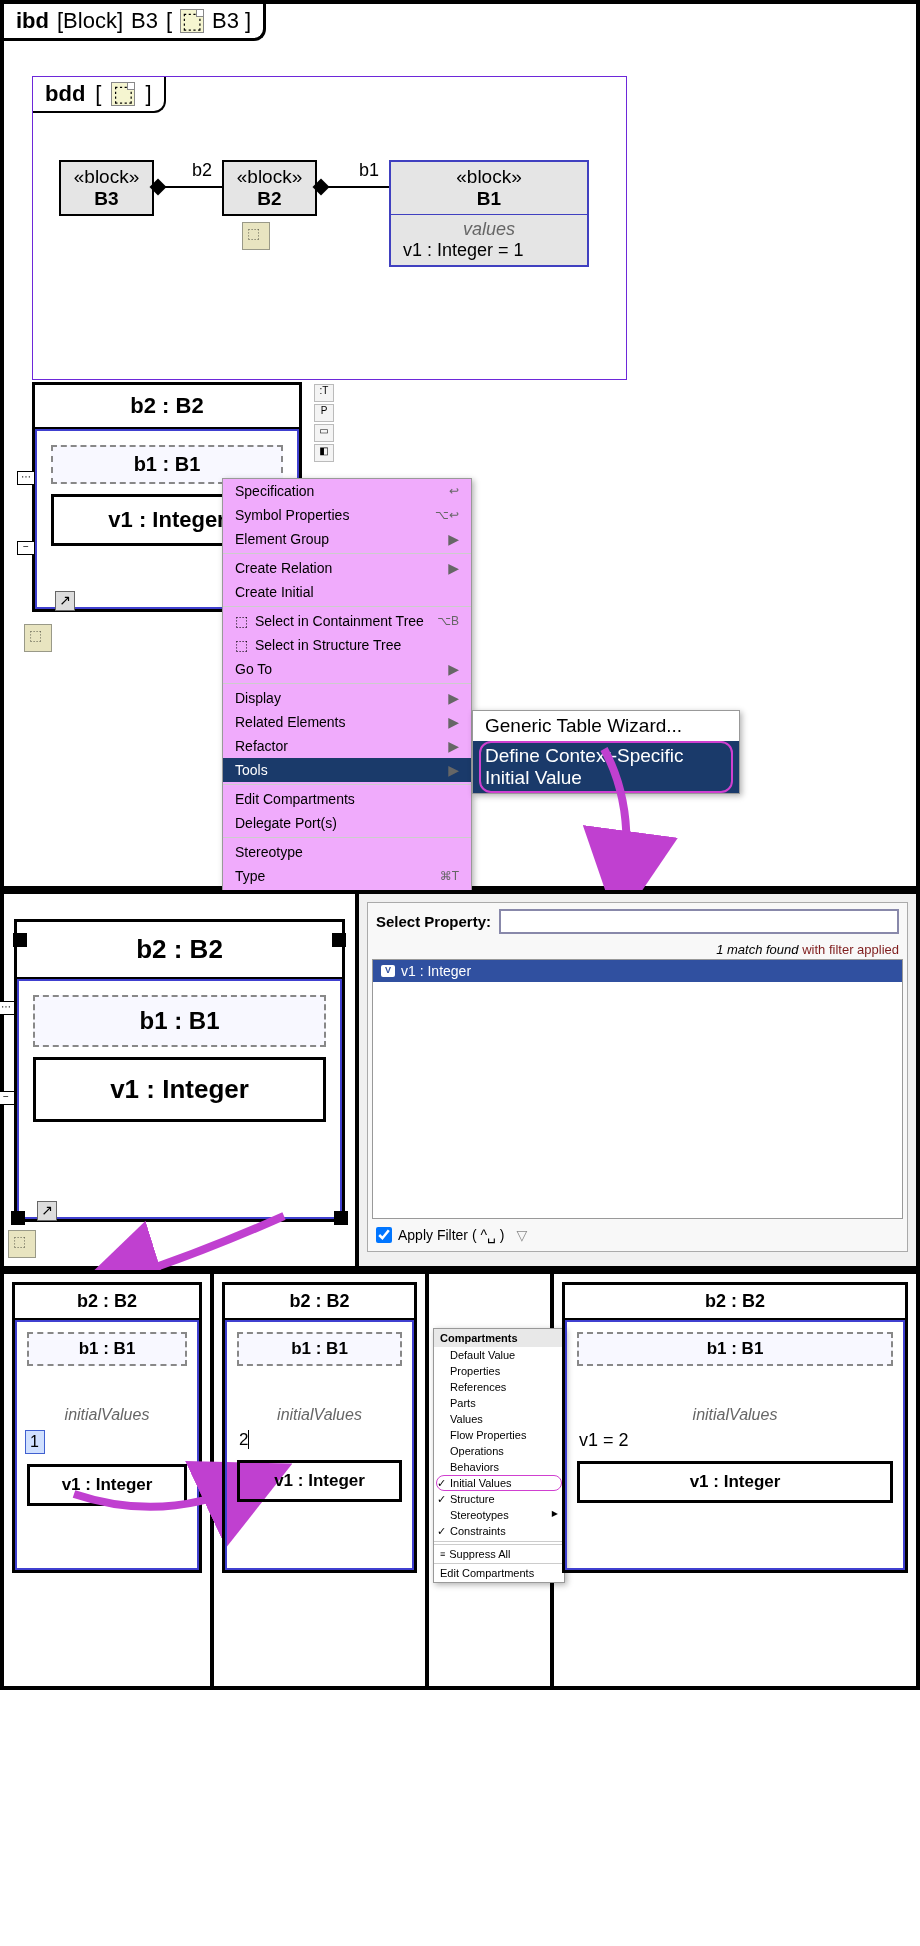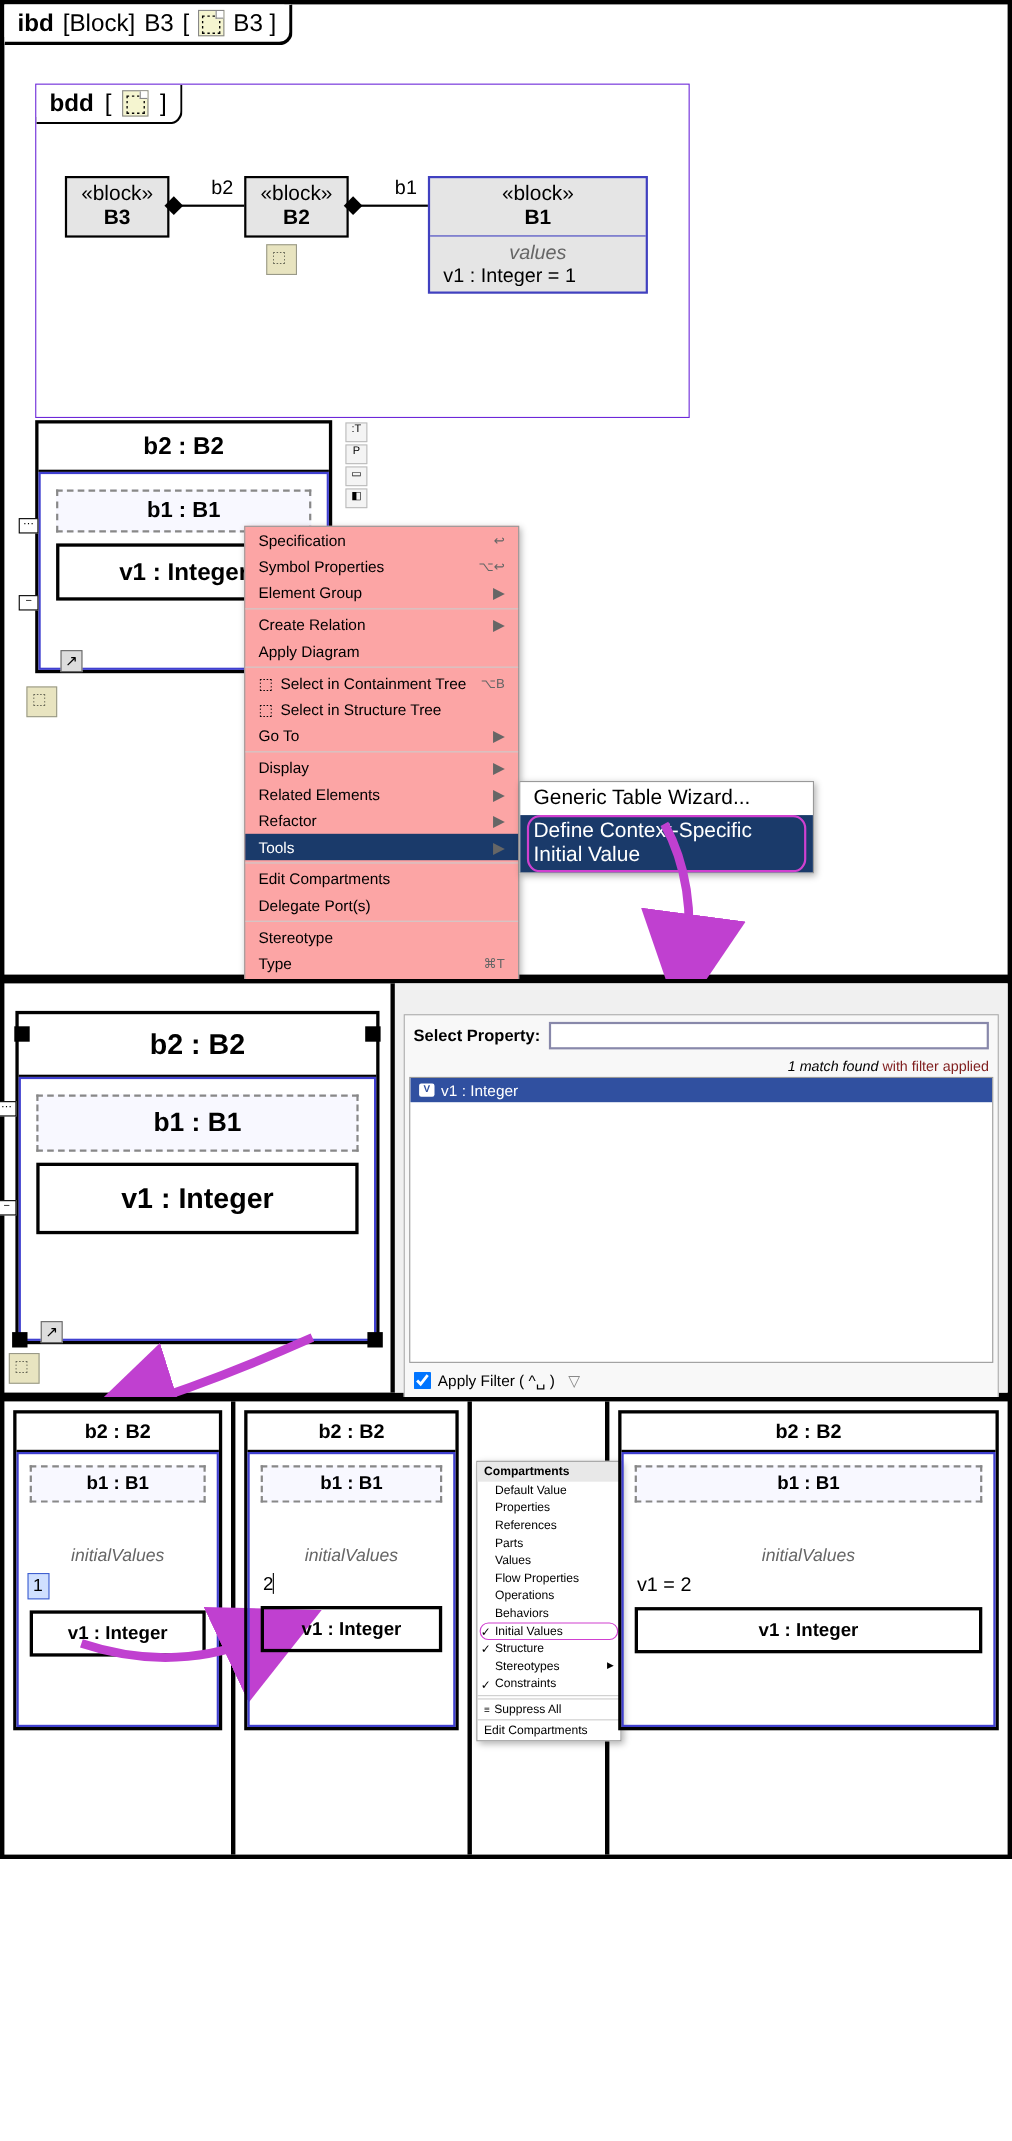--- a/index.html
+++ b/index.html
@@ -48,21 +48,21 @@
 .part-b2 { position: absolute; top: 378px; left: 28px; width: 270px; border: 3px solid #000; }
 .part-title { text-align: center; font-size: 22px; font-weight: bold; padding: 8px; border-bottom: 2px solid #000; }
 .part-body { padding: 10px; border: 2px solid #4040d0; min-height: 180px; position: relative; }
 .part-b1 { border: 2px dashed #888; margin: 4px; padding: 6px; text-align: center; font-size: 20px; font-weight: bold; background: #f8f8ff; }
 .part-v1 { border: 3px solid #000; margin: 10px 4px 4px; padding: 10px; text-align: center; font-size: 22px; font-weight: bold; }
 .handle { position: absolute; width: 14px; height: 14px; background: #000; }
 .handle-dots { position: absolute; width: 18px; height: 14px; border: 1px solid #000; background: #fff; font-size: 10px; text-align: center; line-height: 10px; }
 .mini-arrow { position: absolute; width: 20px; height: 20px; border: 1px solid #666; background: #ddd; font-size: 14px; text-align: center; }
 
 
-.ctx-menu { position: absolute; top: 474px; left: 218px; width: 250px; background: #fca5a5; border: 1px solid #999; box-shadow: 2px 2px 6px rgba(0,0,0,0.3); font-size: 14px; }
+.ctx-menu { position: absolute; top: 474px; left: 218px; width: 250px; background: #f0abfc; border: 1px solid #999; box-shadow: 2px 2px 6px rgba(0,0,0,0.3); font-size: 14px; }
 .ctx-item { padding: 4px 12px; display: flex; justify-content: space-between; align-items: center; }
 .ctx-item .arrow { color: #666; }
 .ctx-item .shortcut { color: #666; font-size: 12px; }
 .ctx-sep { border-top: 1px solid #ccc; margin: 2px 0; }
 .ctx-item.highlighted { background: #1a3a6a; color: #fff; }
 .ctx-icon { width: 14px; height: 14px; display: inline-block; margin-right: 6px; }
 
 
 .submenu { position: absolute; top: 706px; left: 468px; width: 268px; background: #fff; border: 1px solid #999; box-shadow: 2px 2px 6px rgba(0,0,0,0.3); font-size: 19px; }
 .submenu .ctx-item.highlighted { position: relative; }
@@ -74,21 +74,21 @@
 
 
 .p2-left { width: 355px; border-right: 4px solid #000; position: relative; padding: 10px; }
 .p2-right { flex: 1; position: relative; padding: 8px; background: #f0f0f0; }
 .part-b2-large { border: 3px solid #000; margin-top: 15px; }
 .part-b2-large .part-title { font-size: 26px; padding: 12px; }
 .part-b2-large .part-body { min-height: 240px; }
 .part-b2-large .part-b1 { font-size: 24px; padding: 10px; }
 .part-b2-large .part-v1 { font-size: 26px; padding: 14px; }
 
-.select-prop { background: #f8f8f8; border: 1px solid #aaa; margin-top: 20px; }
+.select-prop { background: #f8f8f8; border: 1px solid #aaa; }
 .sp-header { padding: 6px 8px; display: flex; align-items: center; gap: 8px; font-size: 15px; }
 .sp-header input { flex: 1; border: 2px solid #88a; padding: 3px; }
 .sp-match { padding: 2px 8px; text-align: right; font-size: 13px; font-style: italic; }
 .sp-match .link { color: #7f1d1d; font-style: normal; }
 .sp-list { background: #fff; border: 1px solid #999; height: 260px; margin: 0 4px; overflow: hidden; }
 .sp-list-item { background: #3050a0; color: #fff; padding: 3px 8px; font-size: 14px; display: flex; align-items: center; gap: 6px; }
 .sp-list-item .icon-v { width: 14px; height: 12px; background: #fff; color: #3050a0; font-size: 9px; font-weight: bold; text-align: center; border-radius: 2px; }
 .sp-footer { padding: 8px; display: flex; align-items: center; gap: 6px; font-size: 14px; }
 .sp-footer input[type=checkbox] { width: 16px; height: 16px; }
 
@@ -201,21 +201,21 @@
       <div class="ctx-item">
         <span><span>Element Group</span></span>
         <span class="arrow">▶</span>
       </div>
       <div class="ctx-sep"></div>
       <div class="ctx-item">
         <span><span>Create Relation</span></span>
         <span class="arrow">▶</span>
       </div>
       <div class="ctx-item">
-        <span><span>Apply Diagram</span></span>
+        <span><span>Create Initial</span></span>
         <span></span>
       </div>
       <div class="ctx-sep"></div>
       <div class="ctx-item">
         <span><span class="ctx-icon">⬚</span><span>Select in Containment Tree</span></span>
         <span class="shortcut">⌥B</span>
       </div>
       <div class="ctx-item">
         <span><span class="ctx-icon">⬚</span><span>Select in Structure Tree</span></span>
         <span></span>

